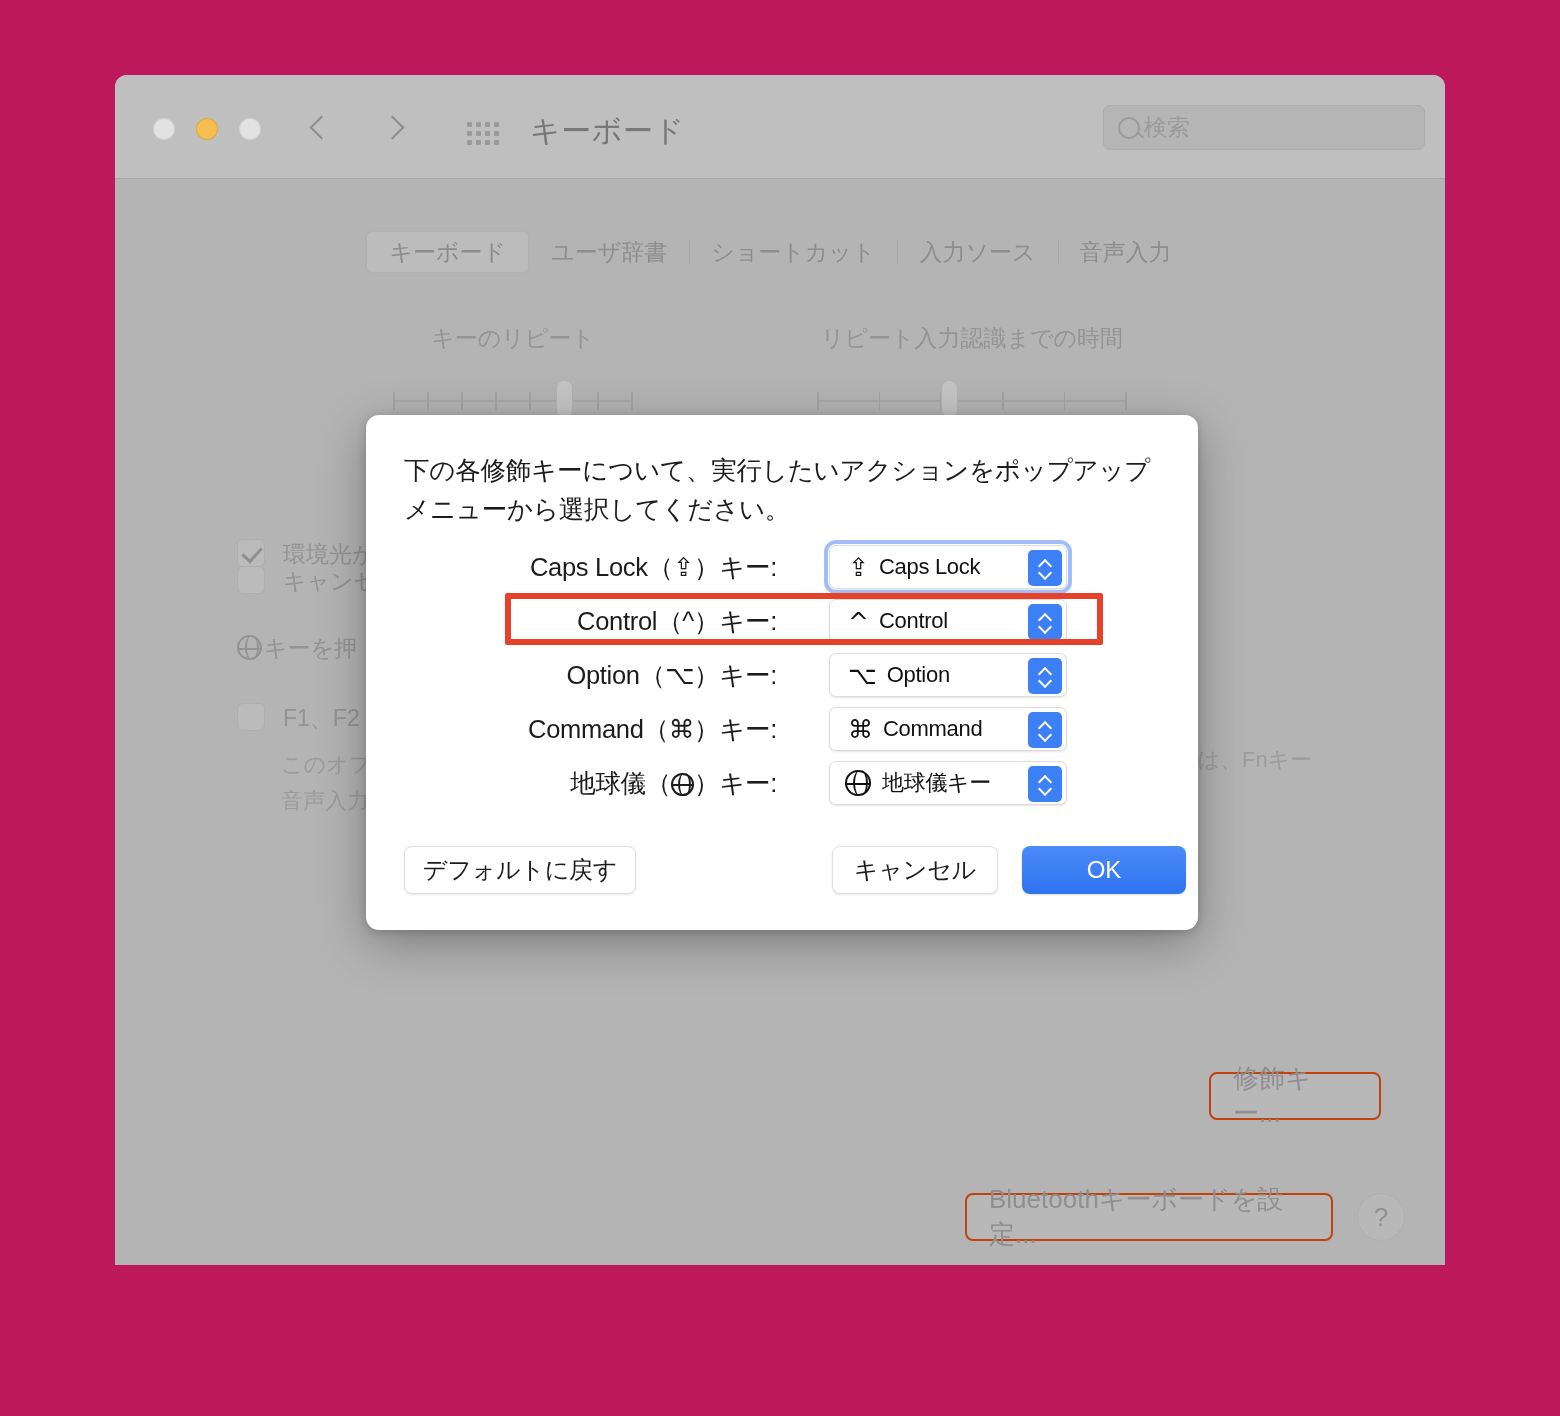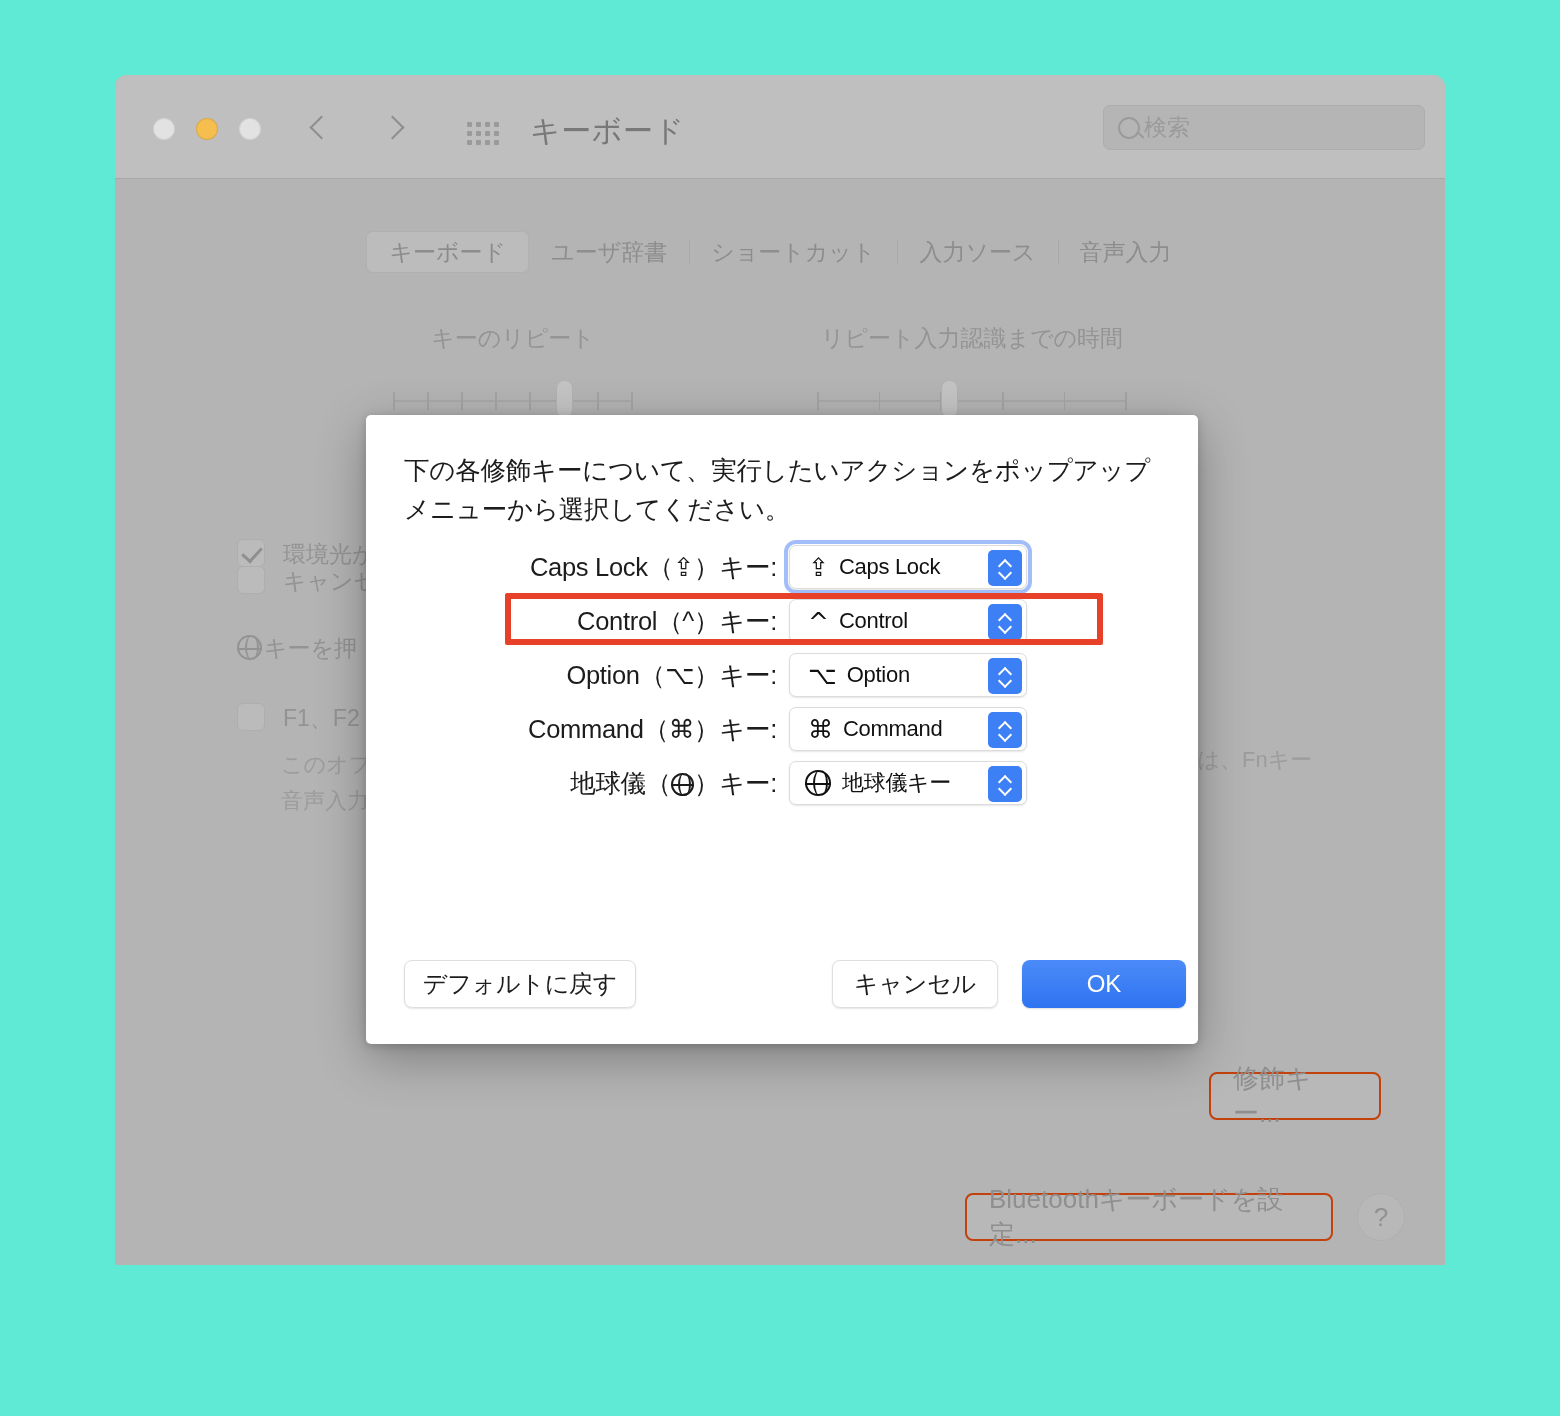--- a/index.html
+++ b/index.html
@@ -9,21 +9,21 @@
     height: 1416px;
     background: #000;
     font-family: "Liberation Sans", "DejaVu Sans", sans-serif;
     overflow: hidden;
   }
 
   #stage {
     position: relative;
     width: 1560px;
     height: 1416px;
-    background: #5eead4;
+    background: #be185d;
   }
 
   
   #prefs-window {
     position: absolute;
     left: 115px;
     top: 75px;
     width: 1330px;
     height: 1190px;
     background: #b4b4b4;
@@ -296,23 +296,23 @@
     font-size: 26px;
     color: #919191;
   }
 
   
   #modal {
     position: absolute;
     left: 366px;
     top: 415px;
     width: 832px;
-    height: 629px;
+    height: 515px;
     background: #ffffff;
-    border-radius: 5px;
+    border-radius: 13px;
     box-shadow: 0 14px 50px rgba(0,0,0,0.30), 0 2px 10px rgba(0,0,0,0.18);
   }
 
   .dlg-text {
     position: absolute;
     left: 38px;
     top: 36px;
     width: 760px;
     font-size: 25.5px;
     line-height: 1.52;
@@ -325,20 +325,21 @@
     left: 0;
     top: 125px;
     width: 100%;
   }
   .row {
     display: flex;
     align-items: center;
     justify-content: flex-start;
     height: 54px;
     padding-left: 132px;
+    gap: 40px;
   }
   .row-label {
     width: 291px;
     text-align: right;
     font-size: 25.5px;
     color: #1c1c1c;
     padding-right: 12px;
     letter-spacing: -0.3px;
     white-space: nowrap;
   }

